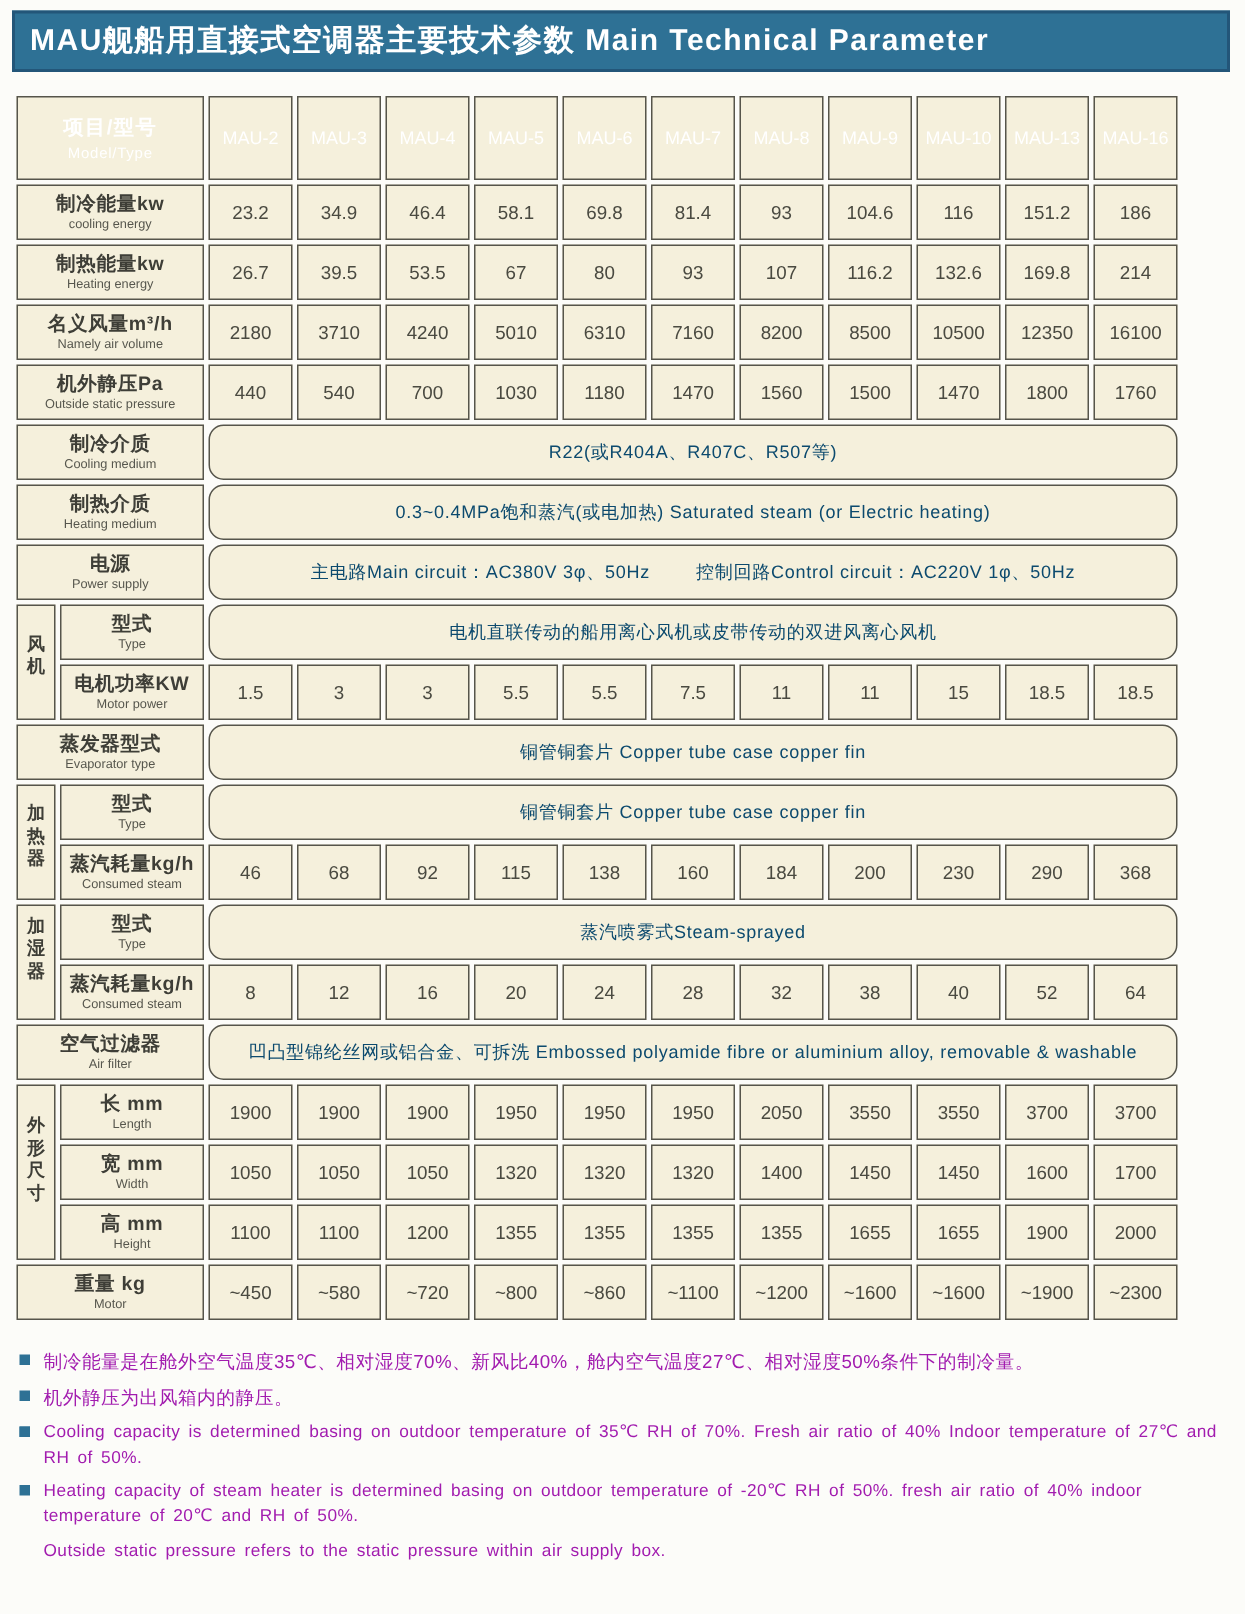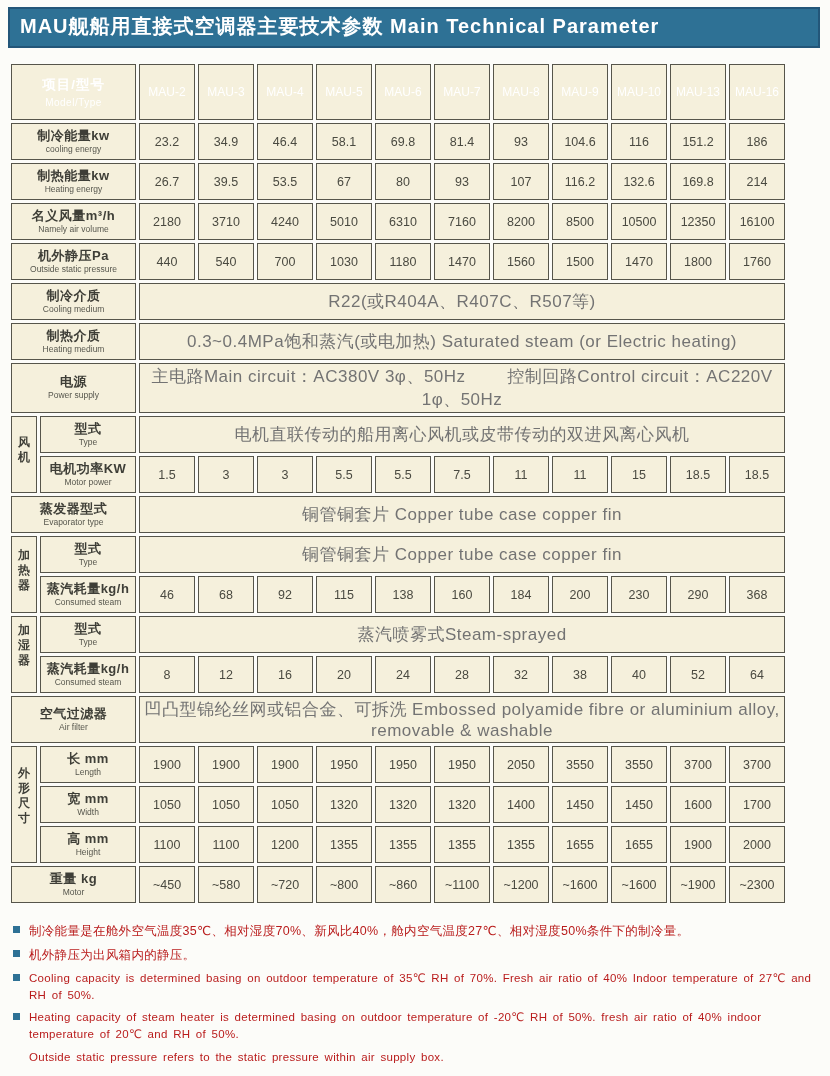--- a/index.html
+++ b/index.html
@@ -43,32 +43,32 @@
     color:#fff;
     height:52px;
   }
   th.model{font-weight:normal;font-size:12px;}
   .cz{font-size:13.5px;font-weight:bold;letter-spacing:1px;}
   .ce{font-size:10px;font-weight:normal;margin-top:3px;letter-spacing:0.5px;}
   th.label{padding:2px 1px;}
   .lz{font-size:13px;font-weight:bold;color:#3e3e37;letter-spacing:0.5px;line-height:1.15;}
   .le{font-size:8.5px;font-weight:normal;color:#56564d;line-height:1.1;margin-top:1px;}
   td.val{font-size:12.5px;color:#4a4a41;height:33px;}
-  td.span-cell{font-size:17px;color:#737373;height:33px;letter-spacing:0.5px;}
+  td.span-cell{font-size:12px;color:#0c4a6e;height:33px;letter-spacing:0.5px;border-radius:10px;}
   td.span-cell.pre{white-space:pre-wrap;}
   th.group{width:26px;padding:2px 0;}
   .gz{font-size:12px;font-weight:bold;color:#3e3e37;line-height:1.25;}
   .ge{font-size:8px;font-weight:normal;color:#56564d;line-height:1.1;margin-left:44px;}
   ul.notes{list-style:none;margin:16px 0 0;padding:0 2px;}
   ul.notes li{
     position:relative;
     padding-left:19px;
     margin-bottom:5px;
     font-size:12.5px;
-    color:#b91c1c;
+    color:#a21caf;
     line-height:1.5;
     letter-spacing:0.3px;
   }
   ul.notes li.en{font-size:11.5px;word-spacing:2px;}
   ul.notes .bullet{
     position:absolute;left:3px;top:4px;
     width:7px;height:7px;
     background:#2e7195;
   }
 </style>

